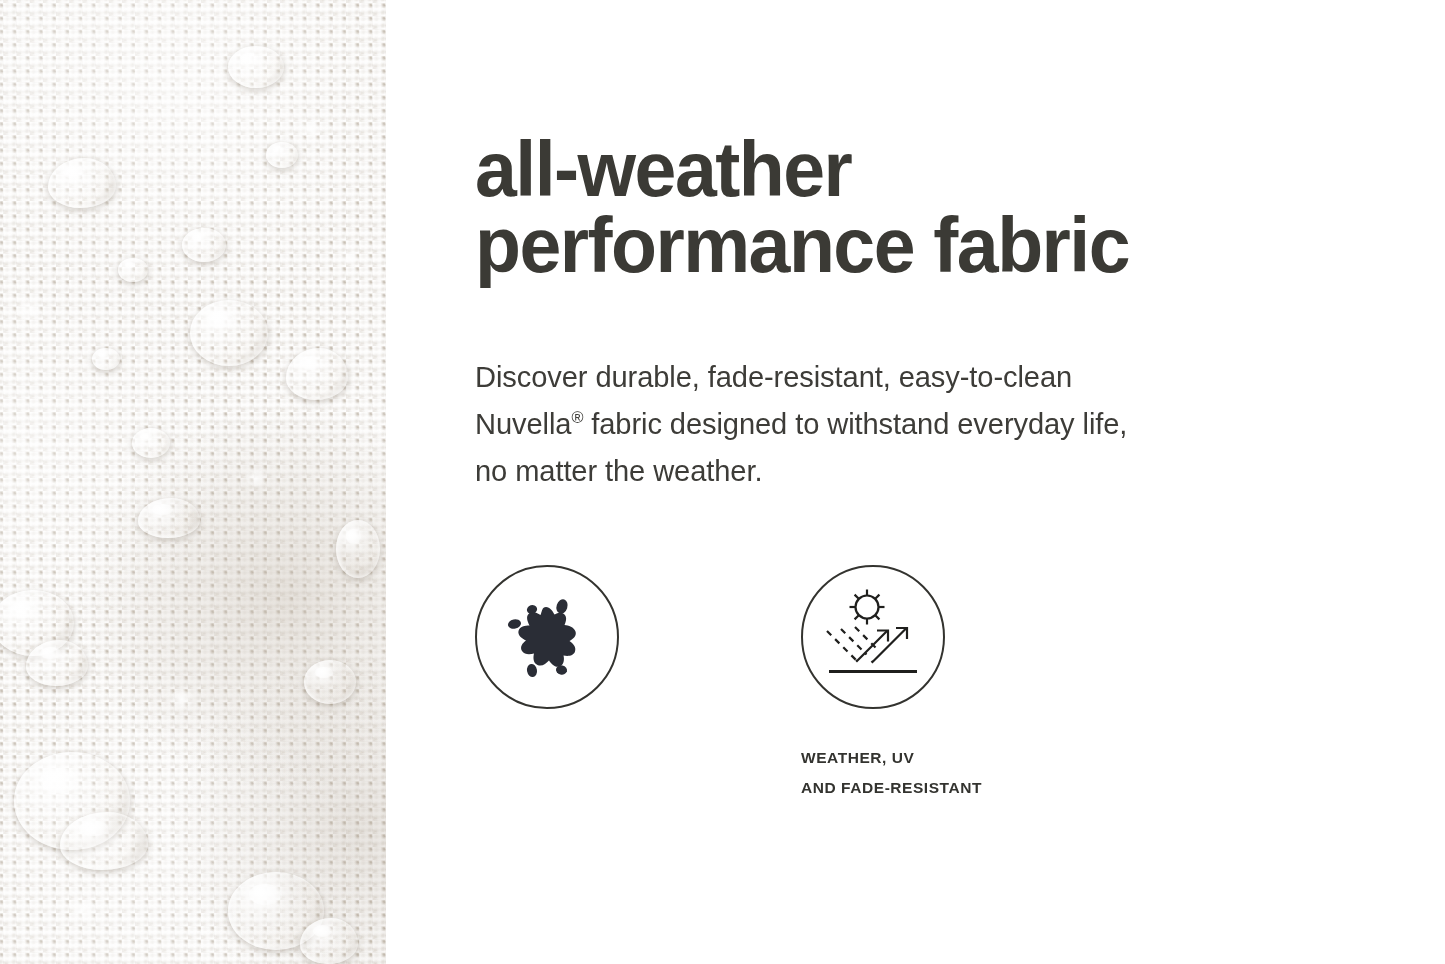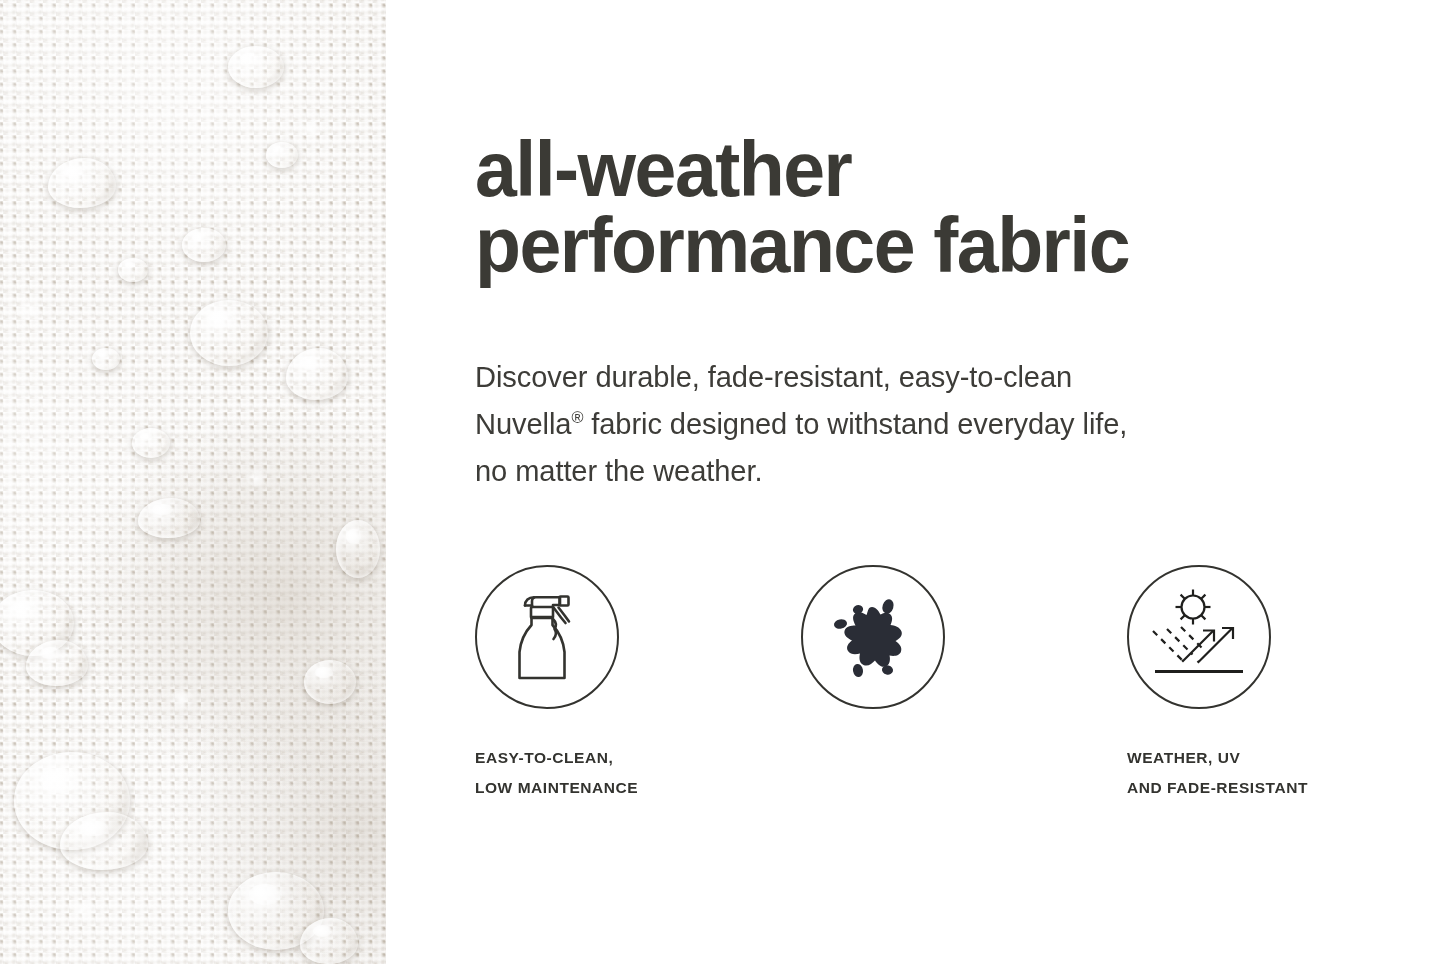--- a/index.html
+++ b/index.html
@@ -285,43 +285,20 @@
 
     <h1 class="headline">all-weather
 performance fabric</h1>
 
     <p class="subhead"><span>Discover durable, fade-resistant, easy-to-clean</span>
 <span>Nuvella</span><sup>®</sup><span> fabric designed to withstand everyday life,</span>
 <span>no matter the weather.</span></p>
 
     <div class="features">
 
-      <div class="feature">
-        <div class="icon-circle">
-          <svg width="92" height="102" viewBox="0 0 92 102" fill="none" stroke="#33332f" stroke-width="2.6" stroke-linecap="round" stroke-linejoin="round">
-
-            <path d="M30.5 39 C24 46 19.5 56 18.5 66 L18.5 92 L63.5 92 L63.5 66 C62.5 56 58 46 51.5 39 L51.5 31 L30.5 31 Z"></path>
-
-            <rect x="30" y="21" width="22" height="11" rx="1.2"></rect>
-
-            <path d="M52 33 C55 36 55.5 40 53.5 43 C55.5 46 55 50 52.5 53"></path>
-
-            <path d="M31 21 L31 15 C31 12.8 32.6 11.2 34.8 11.2 L59 11.2 L59 19 L52 19 L52 21"></path>
-            <path d="M24 19.5 C24 14.5 27.5 11.2 33 11.2"></path>
-            <path d="M24 19.5 L31 19.5"></path>
-
-            <rect x="58.5" y="10.5" width="9" height="9" rx="1"></rect>
-
-            <path d="M52.5 21.5 L60 31.5 L64.5 37"></path>
-            <path d="M57.5 21.5 L64 30 L68 35.5"></path>
-          </svg>
-        </div>
-        <div class="feature-label">EASY-TO-CLEAN,
-LOW MAINTENANCE</div>
-      </div>
 
       <div class="feature">
         <div class="icon-circle">
           <svg width="96" height="96" viewBox="0 0 96 96" fill="#2a2d36">
 
             <path d="M47 18
                      C51 18 53.5 22 55.5 25.5
                      C58 24 62 22.5 65 25
                      C68.5 28 67 32.5 65.5 36
                      C69.5 36.5 75 38 76.5 42.5

